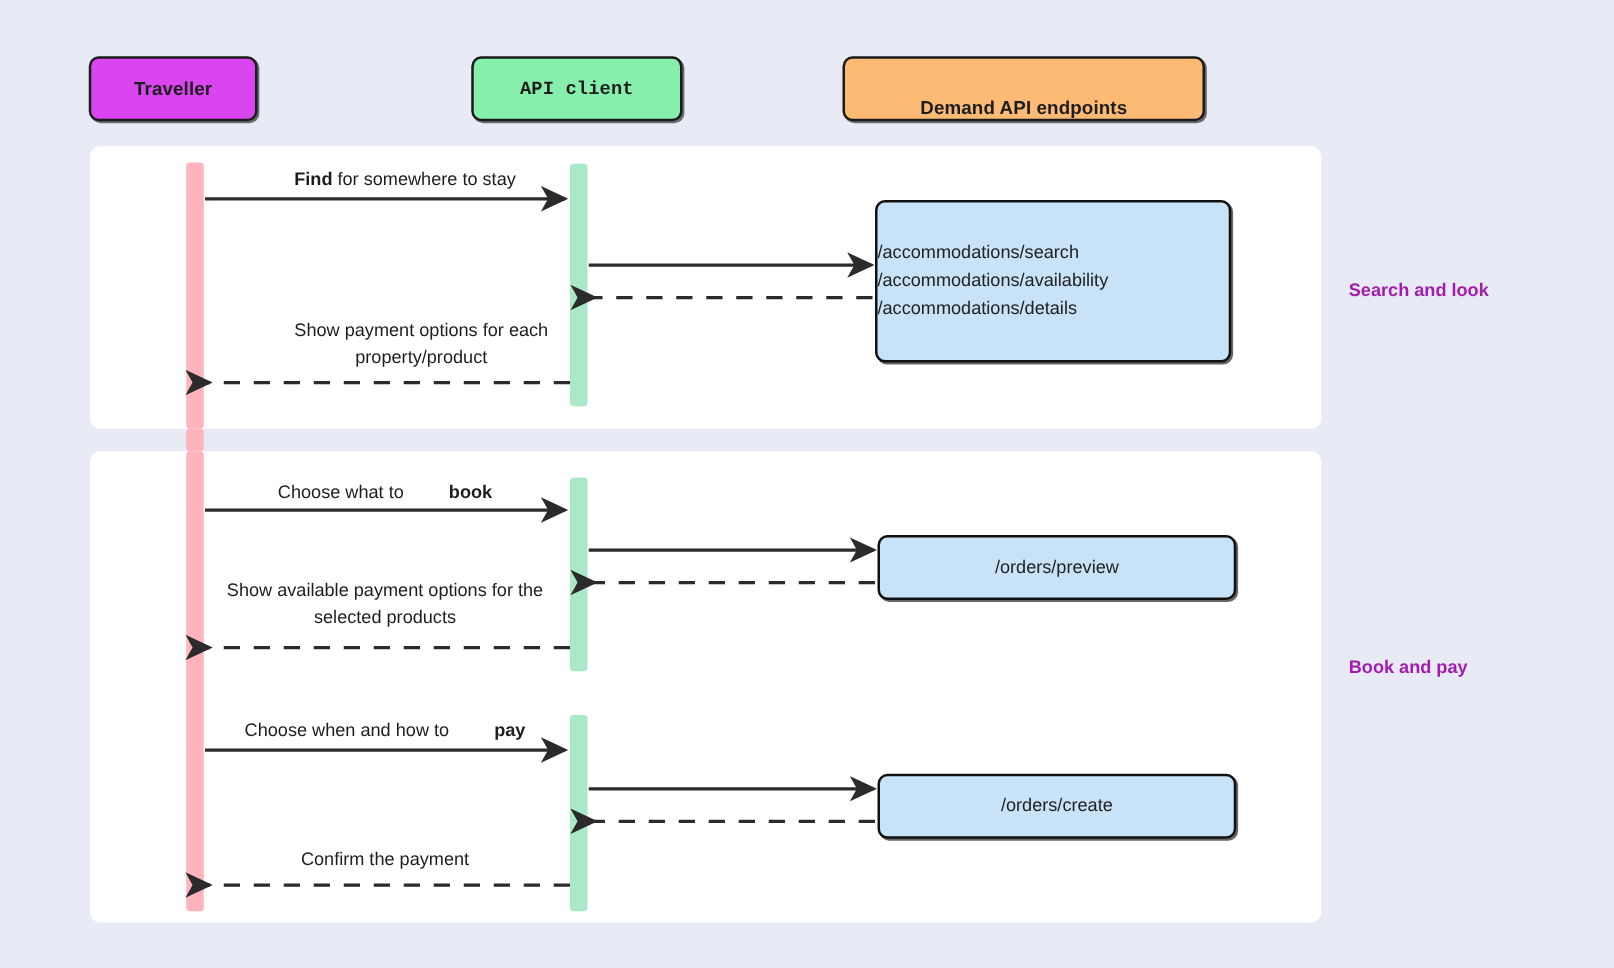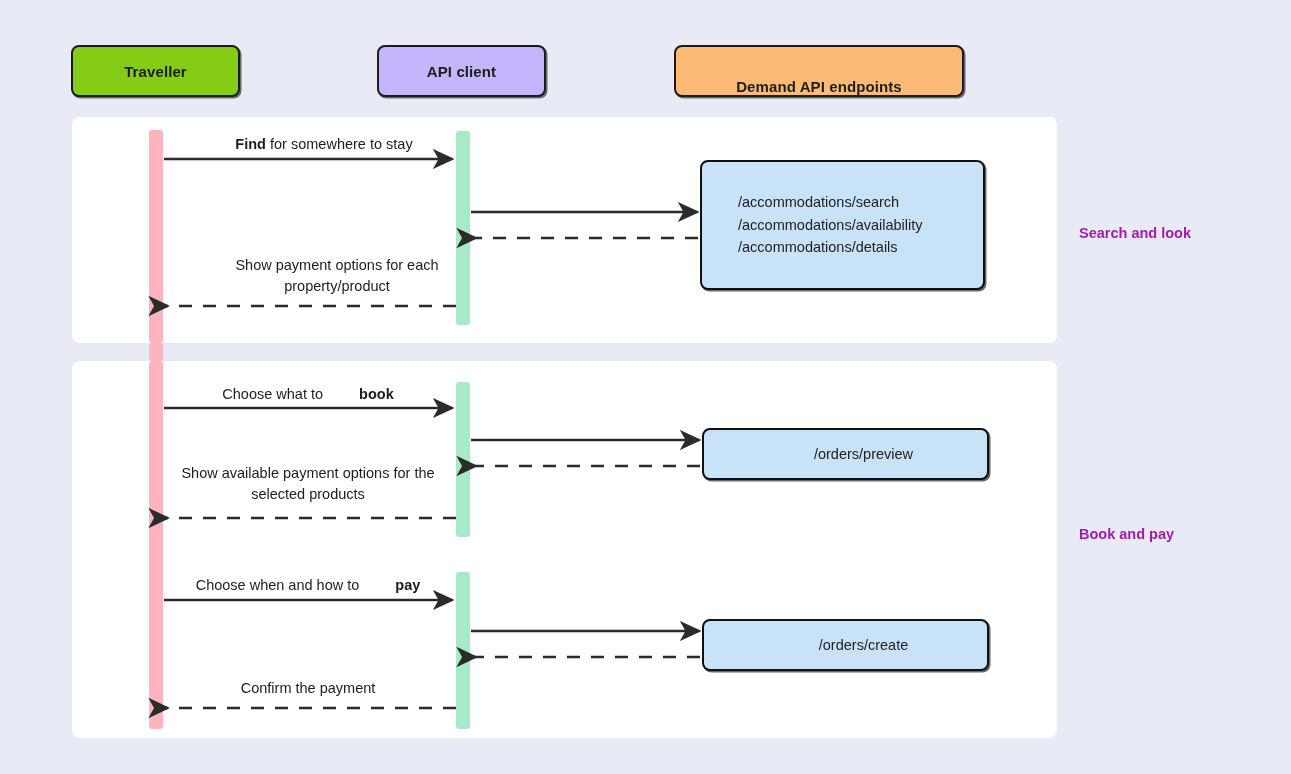--- a/index.html
+++ b/index.html
@@ -31,22 +31,22 @@
     border-radius: 8px;
     display: flex;
     align-items: center;
     justify-content: center;
     font-size: 15px;
     font-weight: bold;
     color: #1d1d1d;
     letter-spacing: 0.1px;
     box-shadow: 1.5px 1.5px 0 rgba(0,0,0,0.55);
   }
-  .actor-traveller { left: 71px;  top: 45px;  width: 169px; height: 52px; background: #84cc16; }
-  .actor-apiclient { left: 377px; top: 45px;  width: 169px; height: 52px; background: #c4b5fd; }
+  .actor-traveller { left: 71px;  top: 45px;  width: 135px; height: 52px; background: #d946ef; }
+  .actor-apiclient { left: 377px; top: 45px;  width: 169px; height: 52px; background: #86efac; font-family: Liberation Mono, monospace; }
   .actor-endpoints { left: 674px; top: 45px;  width: 290px; height: 52px; background: #fdba74; align-items: flex-end; }
 
   
   .panel {
     position: absolute;
     left: 72px;
     width: 985px;
     background: #ffffff;
     border-radius: 8px;
   }
@@ -86,21 +86,20 @@
     box-sizing: border-box;
     border: 2px solid #111;
     border-radius: 8px;
     background: #c8e2f8;
     box-shadow: 1.5px 1.5px 0 rgba(0,0,0,0.6);
     font-size: 14.5px;
     color: #222;
     display: flex;
     flex-direction: column;
     justify-content: center;
-    padding-left: 36px;
   }
   .endpoint-multi {
     left: 700px; top: 160px; width: 285px; height: 130px;
     align-items: flex-start;
   }
   .endpoint-multi .ep-line { line-height: 22.5px; }
   .endpoint-single {
     left: 702px; width: 287px; height: 52px;
     align-items: center;
   }

